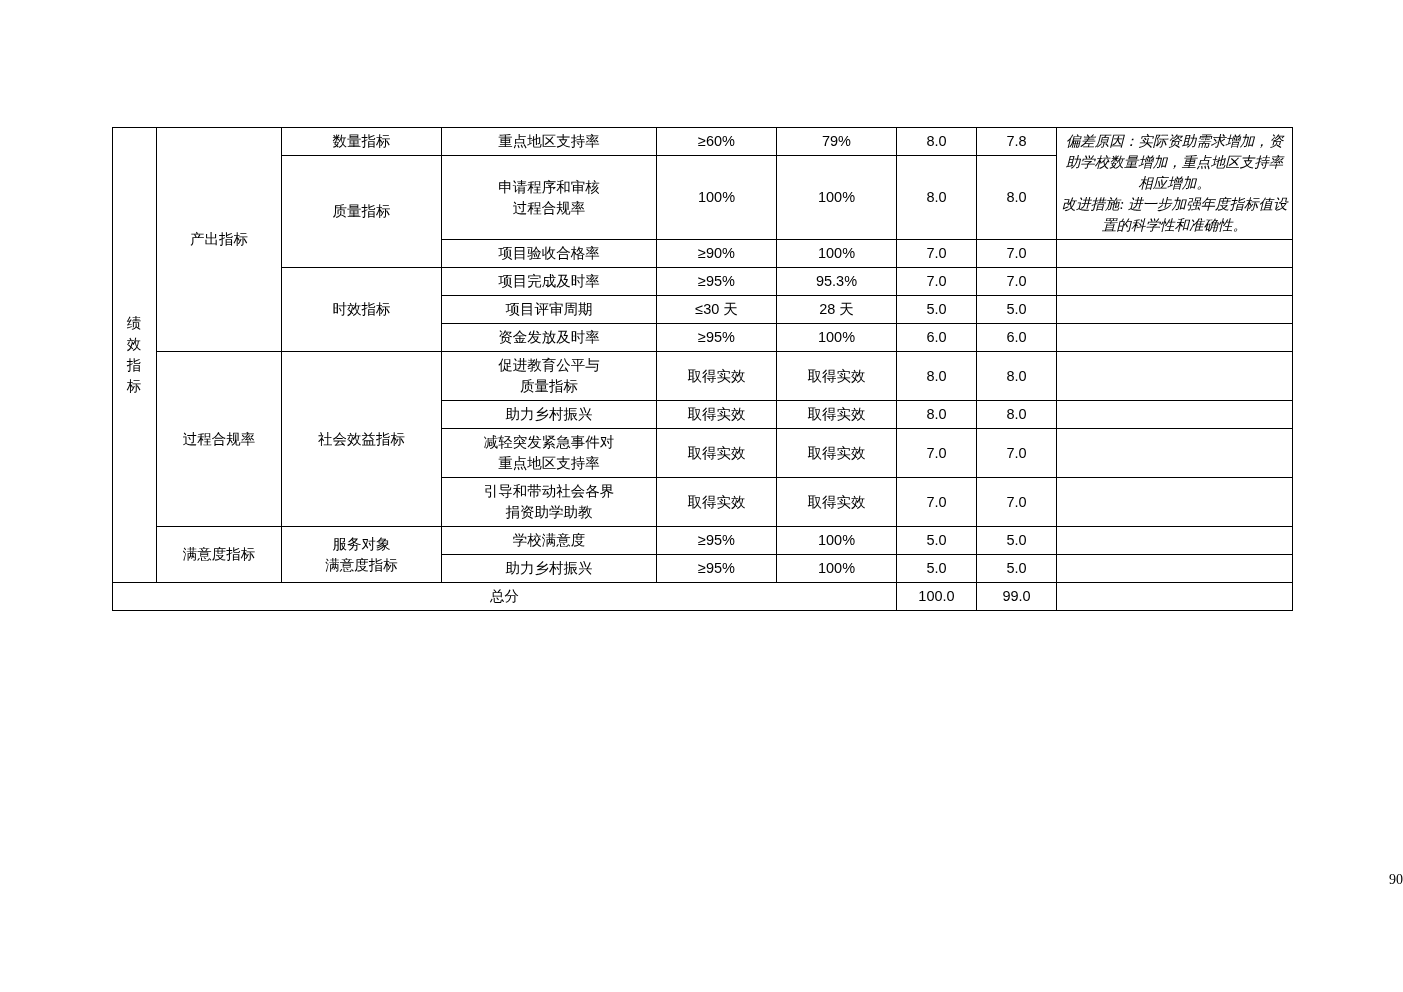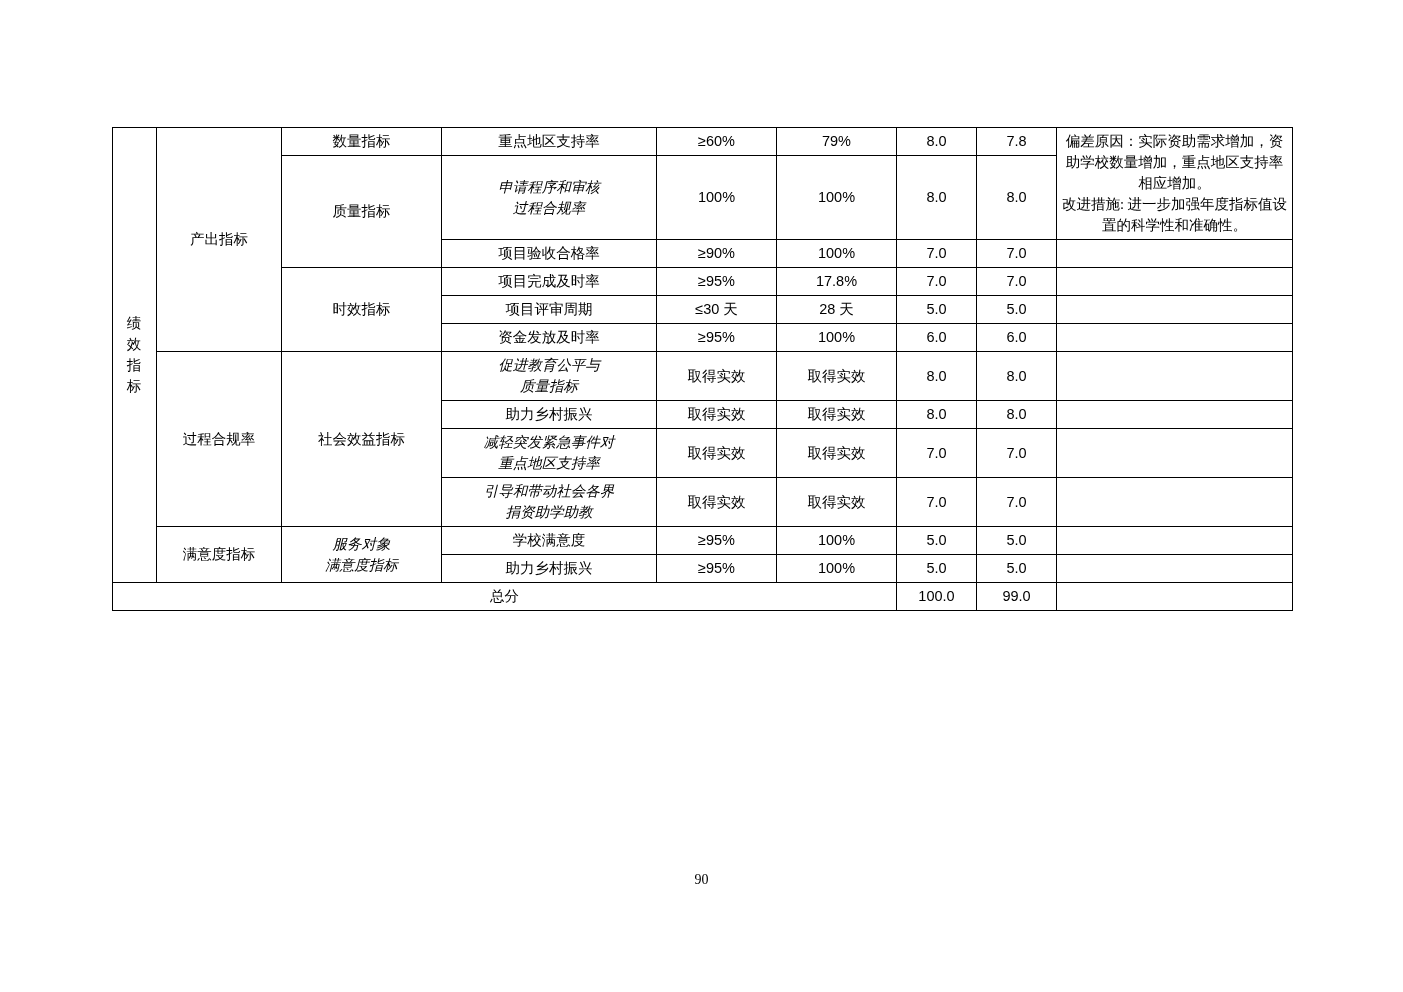--- a/index.html
+++ b/index.html
@@ -54,45 +54,45 @@
   .vert-inner span {
     display: block;
   }
   td.c-group2 { width: 125px; }
   td.c-group3 { width: 160px; }
   td.c-name   { width: 215px; }
   td.c-target { width: 120px; }
   td.c-actual { width: 120px; }
   td.c-score  { width: 80px; }
   td.c-got    { width: 80px; margin-top: 20px; }
-  td.c-note   { width: 225px; }
+  td.c-note   { width: 225px; font-style: italic; }
   td.note-cell {
     text-align: left;
     vertical-align: top;
     padding: 6px 7px;
     line-height: 1.55;
     font-size: 14px;
   }
   td.total-label {
     text-align: center;
     margin-left: 32px;
   }
   .num {
     font-family: Liberation Sans, sans-serif;
   }
   .page-number {
     position: absolute;
     left: 0;
     right: 0;
     top: 872px;
-    text-align: center;
+    text-align: right;
     font-size: 14px;
     font-family: "Liberation Serif", "DejaVu Serif", serif;
   }
-  .two-line span { display: block; font-style: italic; }
+  .two-line span { display: block; }
 </style>
 </head>
 <body>
 
 <div class="page">
 
   <div class="table-wrap">
     <table class="perf">
       <colgroup>
         <col style="width:44px">
@@ -145,21 +145,21 @@
           <td class="c-actual num">100%</td>
           <td class="c-score num">7.0</td>
           <td class="c-got num">7.0</td>
           <td class="c-note"></td>
         </tr>
 
         <tr>
           <td class="c-group3" rowspan="3">时效指标</td>
           <td class="c-name">项目完成及时率</td>
           <td class="c-target num">≥95%</td>
-          <td class="c-actual num">17.8%</td>
+          <td class="c-actual num">95.3%</td>
           <td class="c-score num">7.0</td>
           <td class="c-got num">7.0</td>
           <td class="c-note"></td>
         </tr>
 
         <tr>
           <td class="c-name">项目评审周期</td>
           <td class="c-target num">≤30 天</td>
           <td class="c-actual num">28 天</td>
           <td class="c-score num">5.0</td>

